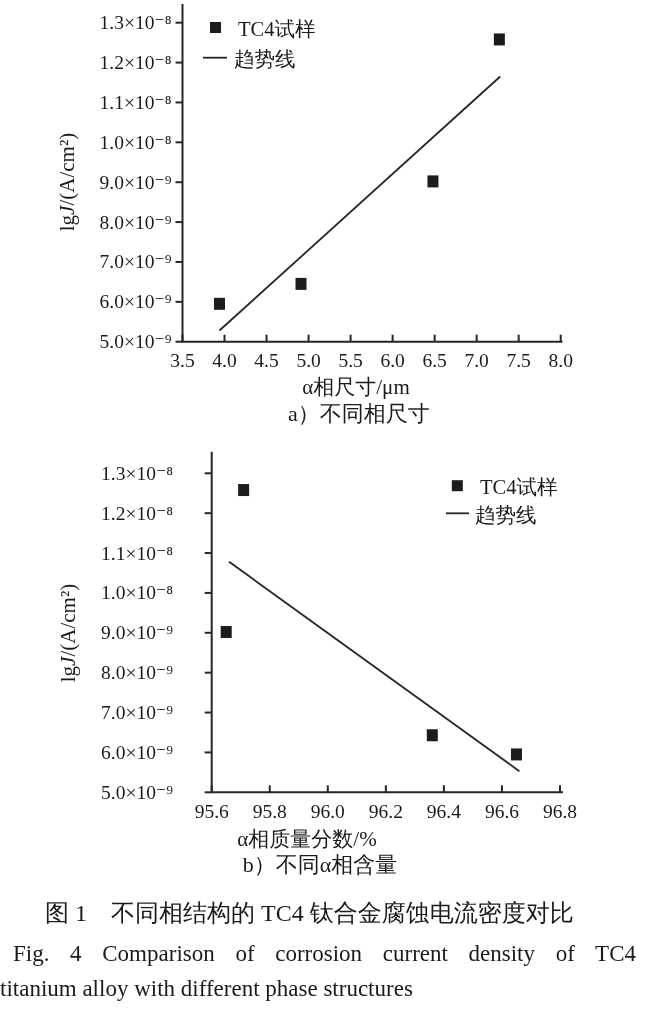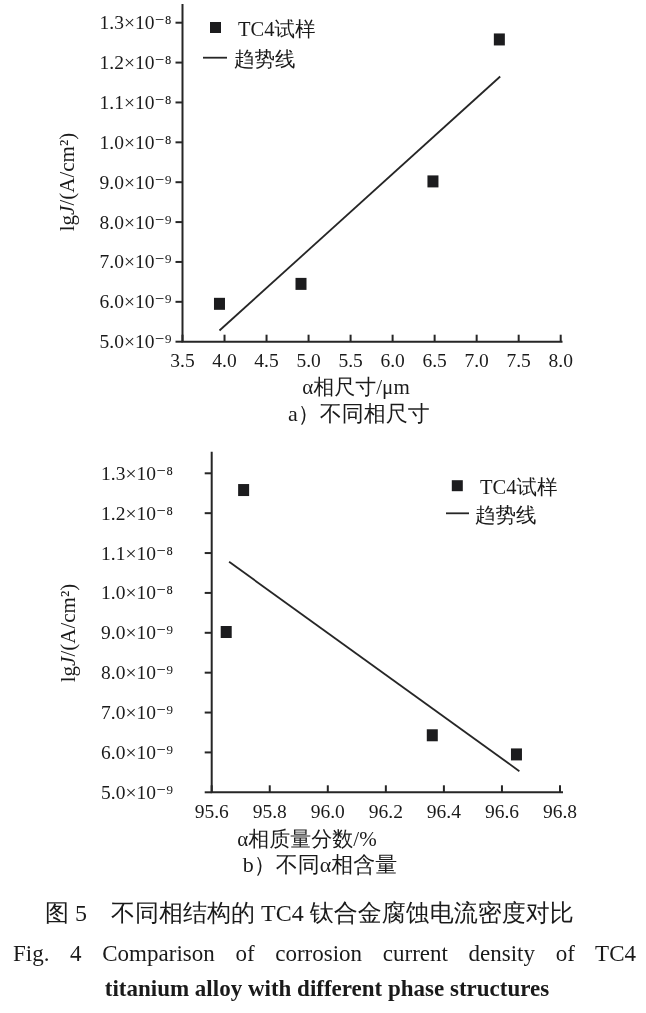--- a/index.html
+++ b/index.html
@@ -12,21 +12,21 @@
   .trend{stroke:#262626;stroke-width:1.8;fill:none;}
   .marker{fill:#1c1c1e;}
   text{fill:#1a1a1a;font-family:"Liberation Serif","DejaVu Serif",serif;}
   .tick{font-size:19.5px;}
   .axlabel{font-size:21px;}
   .subtitle{font-size:22px;}
   .legendtext{font-size:20.5px;}
   .caption-cn{position:absolute;left:45px;top:897px;font-size:24px;white-space:nowrap;}
   .caption-en1{position:absolute;left:13px;width:623px;top:941px;font-size:23px;
                text-align:justify;text-align-last:justify;white-space:nowrap0;font-family:Liberation Serif, serif;}
-  .caption-en2{position:absolute;left:7px;width:640px;top:976px;font-size:23px;text-align:center;font-weight:bold;}
+  .caption-en2{position:absolute;left:0;width:640px;top:976px;font-size:23px;}
 </style>
 </head>
 <body>
 
 <div id="page">
   <svg id="chart-a" class="chart-svg" width="646" height="430" viewBox="0 0 646 430">
       <path d="M 182.5 4 L 182.5 341.7 L 562.5 341.7" class="axis"></path>
       <line x1="182.5" y1="341.7" x2="182.5" y2="334.7" class="axis"></line>
       <text x="182.5" y="367" class="tick" text-anchor="middle">3.5</text>
       <line x1="224.52222222222224" y1="341.7" x2="224.52222222222224" y2="334.7" class="axis"></line>
@@ -119,16 +119,16 @@
       <rect x="510.9625000000026" y="318.41875" width="11" height="12" class="marker"></rect>
       <text x="307" y="416" class="axlabel" text-anchor="middle">α相质量分数/%</text>
       <text x="75" y="203" class="axlabel" text-anchor="middle" transform="rotate(-90 75 203)"><tspan font-style="normal">lg</tspan><tspan font-style="italic">J</tspan><tspan font-style="normal">/(A/cm²)</tspan></text>
       <text x="320" y="442" class="subtitle" text-anchor="middle">b）不同α相含量</text>
       <rect x="451.8" y="50.2" width="11" height="11" class="marker"></rect>
       <text x="480" y="63.5" class="legendtext">TC4试样</text>
       <line x1="446" y1="83.3" x2="469" y2="83.3" class="trend"></line>
       <text x="475" y="92" class="legendtext">趋势线</text>
     </svg>
 
-  <div class="caption-cn">图 5　不同相结构的 TC4 钛合金腐蚀电流密度对比</div>
+  <div class="caption-cn">图 1　不同相结构的 TC4 钛合金腐蚀电流密度对比</div>
   <div class="caption-en1">Fig. 4 Comparison of corrosion current density of TC4</div>
   <div class="caption-en2">titanium alloy with different phase structures</div>
 </div>
 
 </body></html>

